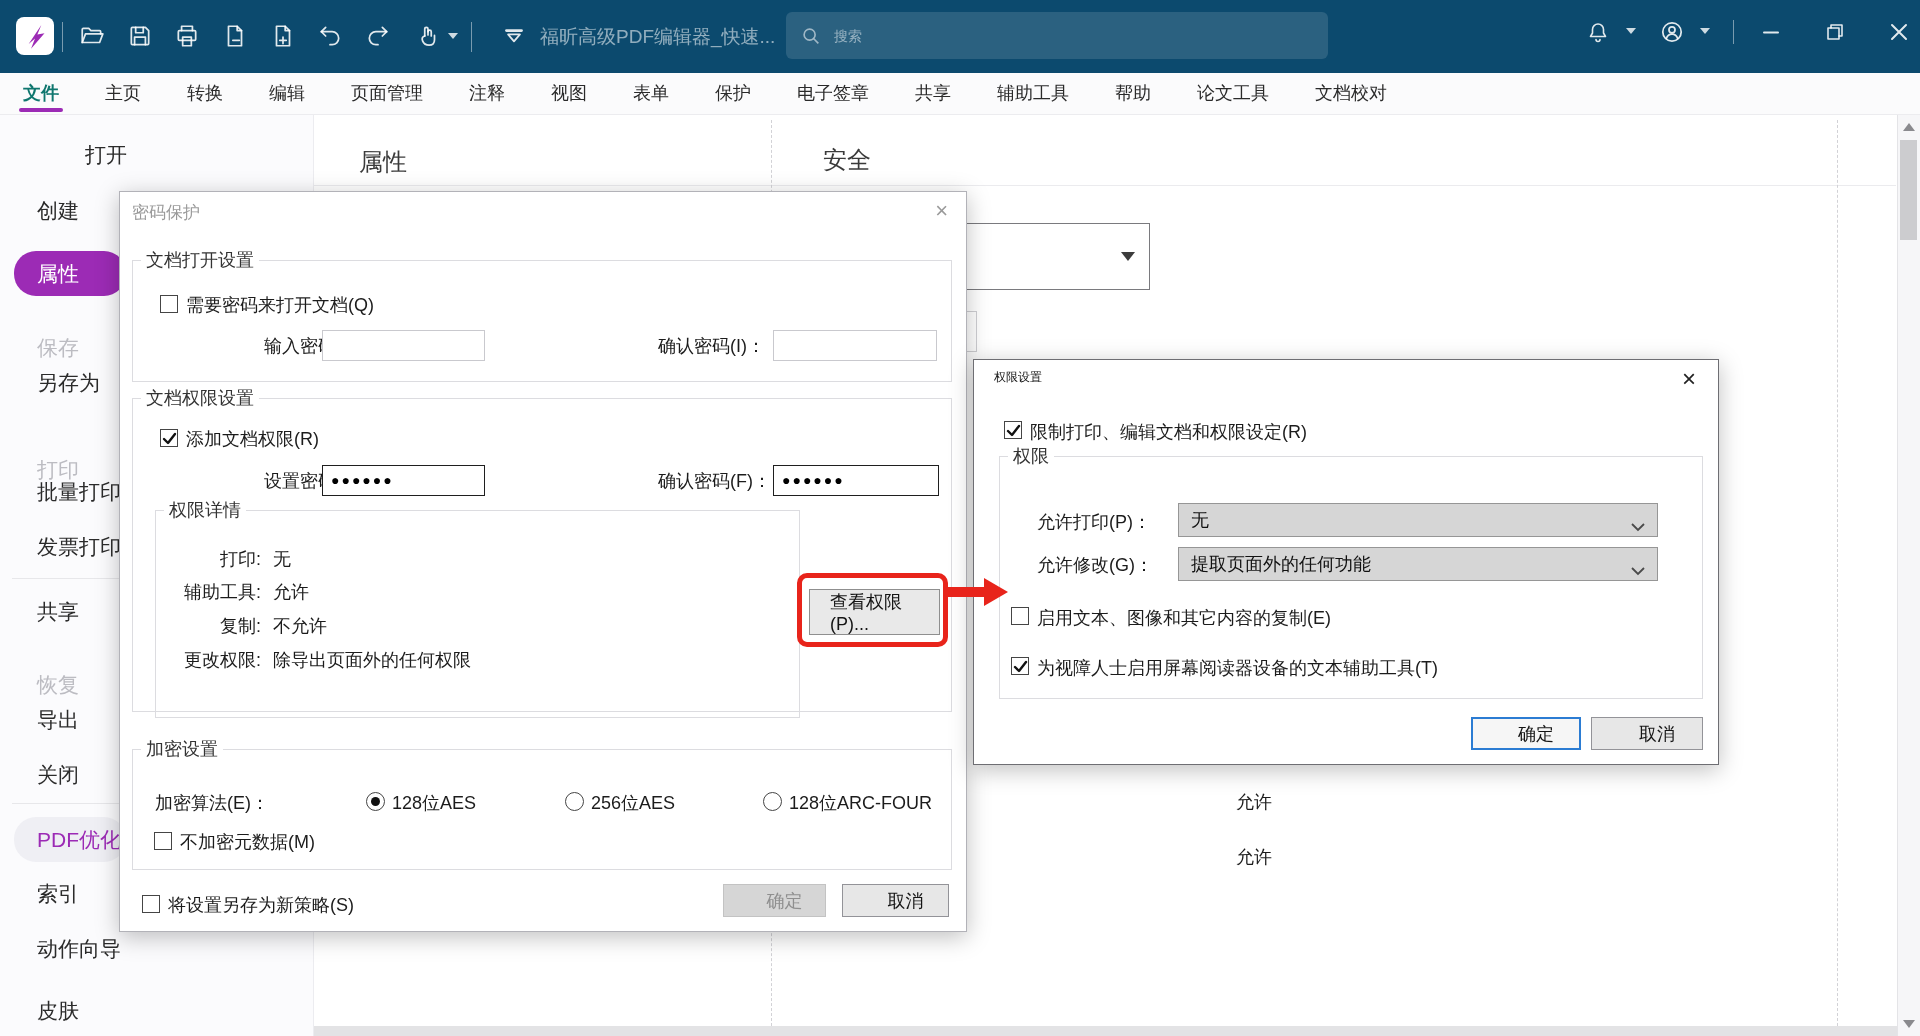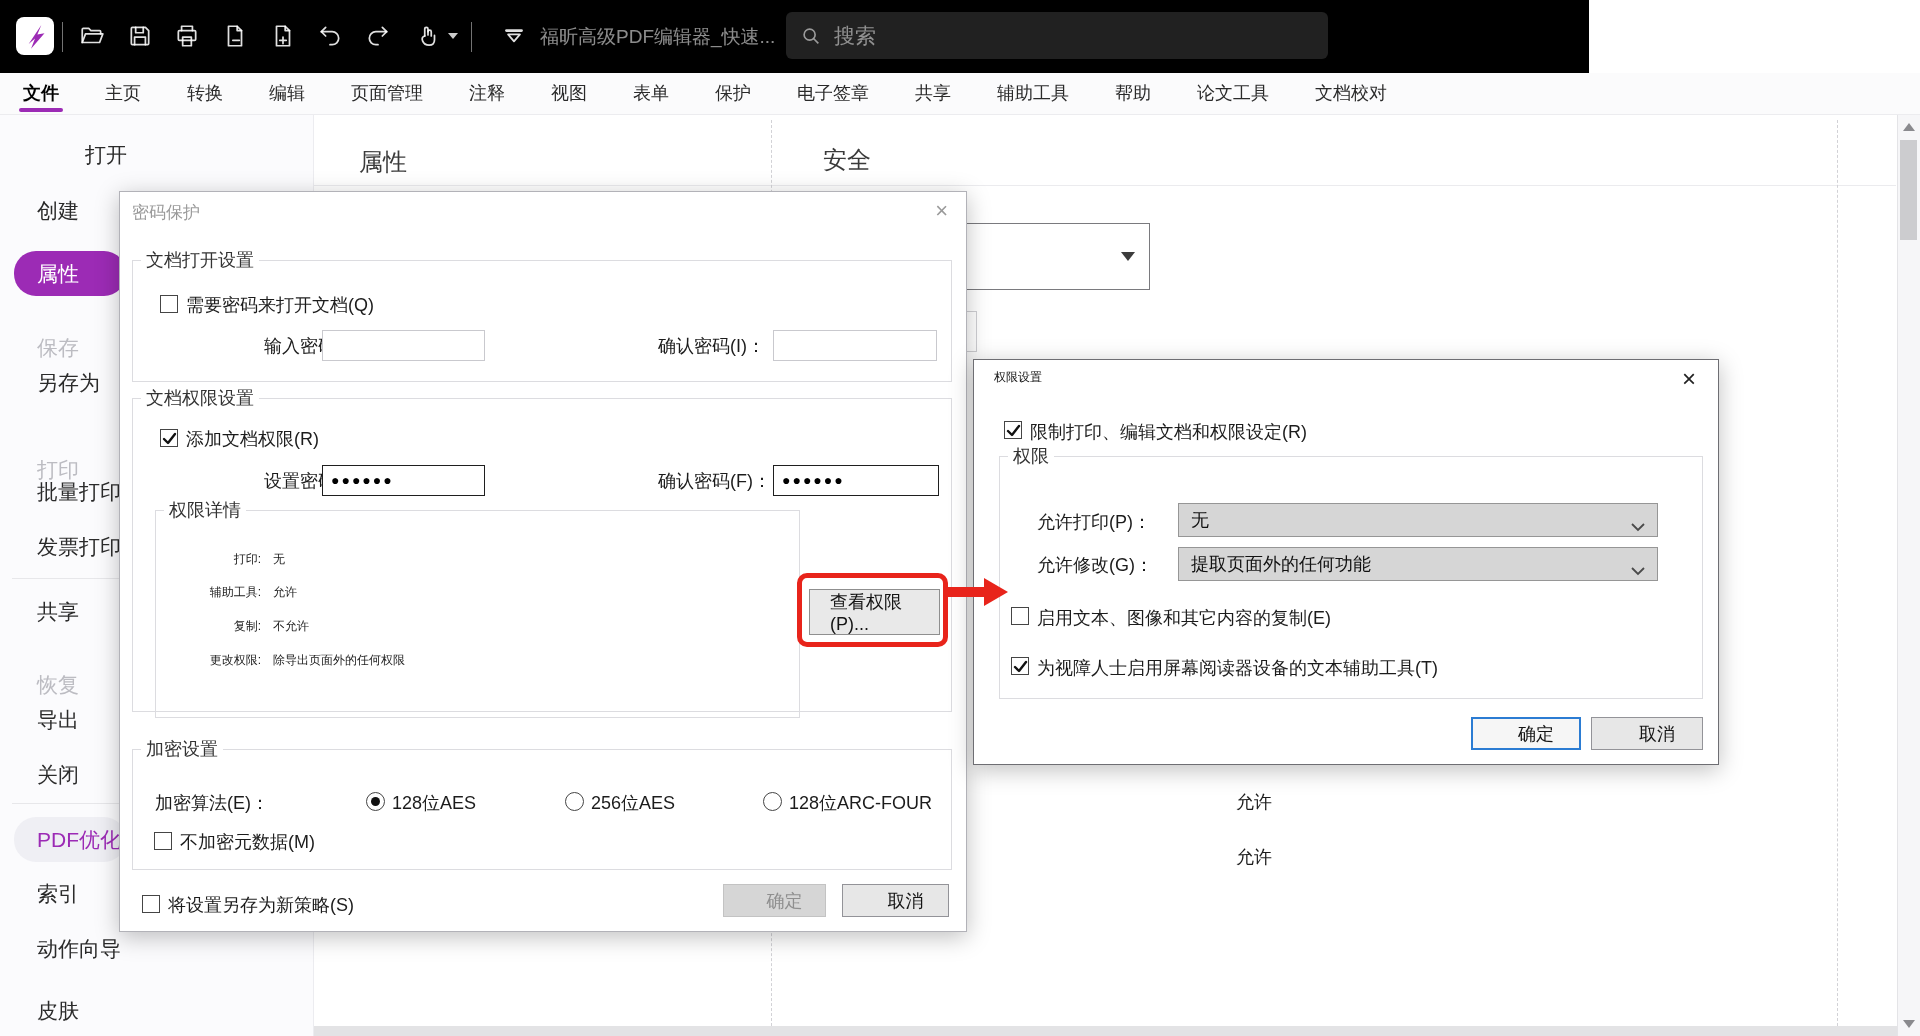--- a/index.html
+++ b/index.html
@@ -2,34 +2,34 @@
 <html><head>
 <meta charset="utf-8">
 <style>
   html,body{margin:0;padding:0;background:#888;}
   *{box-sizing:border-box;}
   #app{position:relative;width:1920px;height:1036px;background:#fff;overflow:hidden;
        font-family:"Liberation Sans","DejaVu Sans",sans-serif;color:#262626;}
   .abs{position:absolute;}
 
   
-  #titlebar{left:0;top:0;width:1589px;height:73px;background:#000000;}
+  #titlebar{left:0;top:0;width:1920px;height:73px;background:#0c4a6e;}
   .tb-icon{display:flex;align-items:center;justify-content:center;width:36px;height:36px;top:18px;cursor:pointer;}
   .tb-icon svg{stroke:rgba(255,255,255,.88);fill:none;stroke-width:1.6;stroke-linecap:round;stroke-linejoin:round;}
   .tb-sep{width:1px;background:rgba(255,255,255,.45);}
   .caret{width:0;height:0;border-left:5px solid transparent;border-right:5px solid transparent;border-top:6px solid rgba(255,255,255,.8);}
   #doc-title{color:rgba(255,255,255,.55);font-size:19px;line-height:73px;}
   #searchbox{left:786px;top:12px;width:542px;height:47px;border-radius:6px;background:rgba(255,255,255,.13);display:flex;align-items:center;padding:0 14px;}
-  #searchbox input{background:transparent;border:none;outline:none;font-size:21px;color:rgba(255,255,255,.9);width:100%;font-family:inherit;}
+  #searchbox input{background:transparent;border:none;outline:none;font-size:14px;color:rgba(255,255,255,.9);width:100%;font-family:inherit;}
   #searchbox input::placeholder{color:rgba(255,255,255,.5);}
 
   
   #menubar{left:0;top:73px;width:1920px;height:42px;background:#fbfbfc;border-bottom:1px solid #ececef;display:flex;}
   .menu-item{position:relative;padding:0 23px;line-height:41px;font-size:18px;color:#2a2a2a;cursor:pointer;white-space:nowrap;}
-  .menu-item.active{color:#000000;font-weight:bold;}
+  .menu-item.active{color:#0f766e;font-weight:bold;}
   .menu-item.active .ul{position:absolute;left:50%;transform:translateX(-50%);bottom:2px;width:44px;height:4px;border-radius:2px;background:#9C2BB5;}
 
   
   #sidebar{left:0;top:115px;width:314px;height:921px;background:#fbfbfd;border-right:1px solid #ececf0;}
   .side-item{position:absolute;left:37px;font-size:21px;line-height:26px;color:#2b2b2b;cursor:pointer;white-space:nowrap;}
   .side-item.disabled{color:#bcbcc2;margin-top:20px;}
   .side-pill{position:absolute;left:14px;width:112px;height:45px;border-radius:22px;display:flex;align-items:center;padding-left:23px;font-size:21px;cursor:pointer;}
   .side-pill.active{background:#9C2BB5;color:#fff;}
   .side-pill.highlight{background:#efeff4;color:#9C2BB5;}
   .side-div{position:absolute;left:12px;width:300px;height:1px;background:#e7e7ea;}
@@ -49,21 +49,21 @@
   .checkbox svg{position:absolute;left:1px;top:2px;stroke:#111;stroke-width:2.4;fill:none;stroke-linecap:round;stroke-linejoin:round;}
   .radio{position:absolute;width:19px;height:19px;border:1.5px solid #454545;border-radius:50%;background:#fff;cursor:pointer;}
   .radio.checked:after{content:"";position:absolute;left:3.5px;top:3.5px;width:9px;height:9px;border-radius:50%;background:#111;}
   .btn{position:absolute;display:flex;align-items:center;justify-content:center;font-size:18px;cursor:pointer;background:#e7e7e7;border:1px solid #939398;color:#151515;padding-left:20px;}
   .btn.disabled{background:#d6d6d6;border-color:#c3c3c3;color:#8f8f8f;cursor:default;}
   .btn.focusblue{border:2px solid #2B7CD3;background:#f6f6f6;}
   .selectbox{position:absolute;height:34px;background:#d6d6d6;border:1px solid #969696;display:flex;align-items:center;padding:0 12px;font-size:18px;color:#111;cursor:pointer;}
   .selectbox .chev{position:absolute;right:12px;top:12px;}
   .chev svg{stroke:#4a4a4a;stroke-width:1.8;fill:none;}
   .dlg-close{position:absolute;font-size:22px;cursor:pointer;line-height:22px;}
-  .detail-row{position:absolute;display:flex;font-size:12px;line-height:24px;color:#1c1c1c;white-space:nowrap;}
+  .detail-row{position:absolute;display:flex;font-size:18px;line-height:24px;color:#1c1c1c;white-space:nowrap;}
   .detail-row .dl{width:89px;text-align:right;}
   .detail-row .dv{margin-left:12px;}
 
   
   #vscroll{left:1897px;top:115px;width:23px;height:921px;background:#f6f6f8;border-left:1px solid #e4e4e7;}
   .tri-up{width:0;height:0;border-left:6px solid transparent;border-right:6px solid transparent;border-bottom:8px solid #8a8a8e;}
   .tri-dn{width:0;height:0;border-left:6px solid transparent;border-right:6px solid transparent;border-top:8px solid #8a8a8e;}
   #vthumb{left:1900px;top:140px;width:17px;height:100px;background:#cccccf;}
 
   

